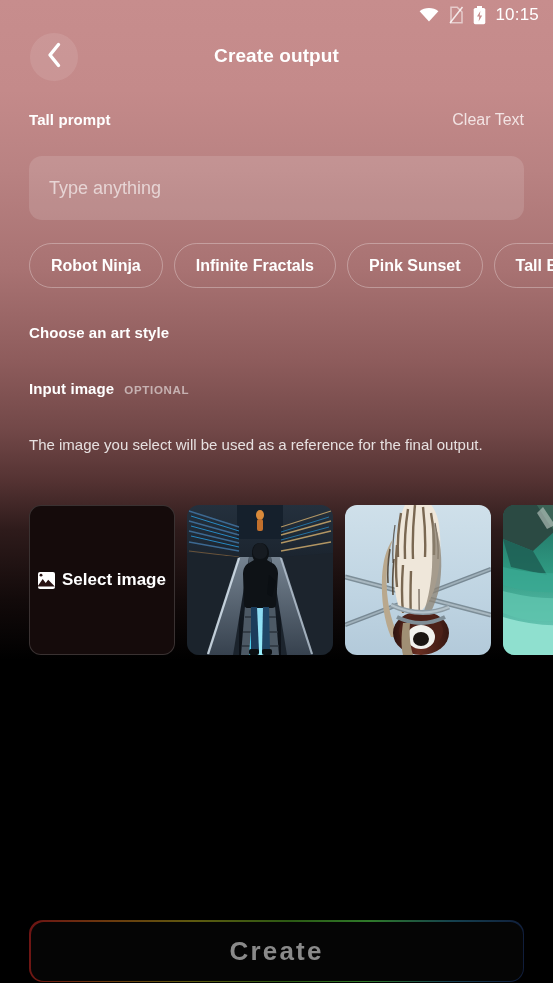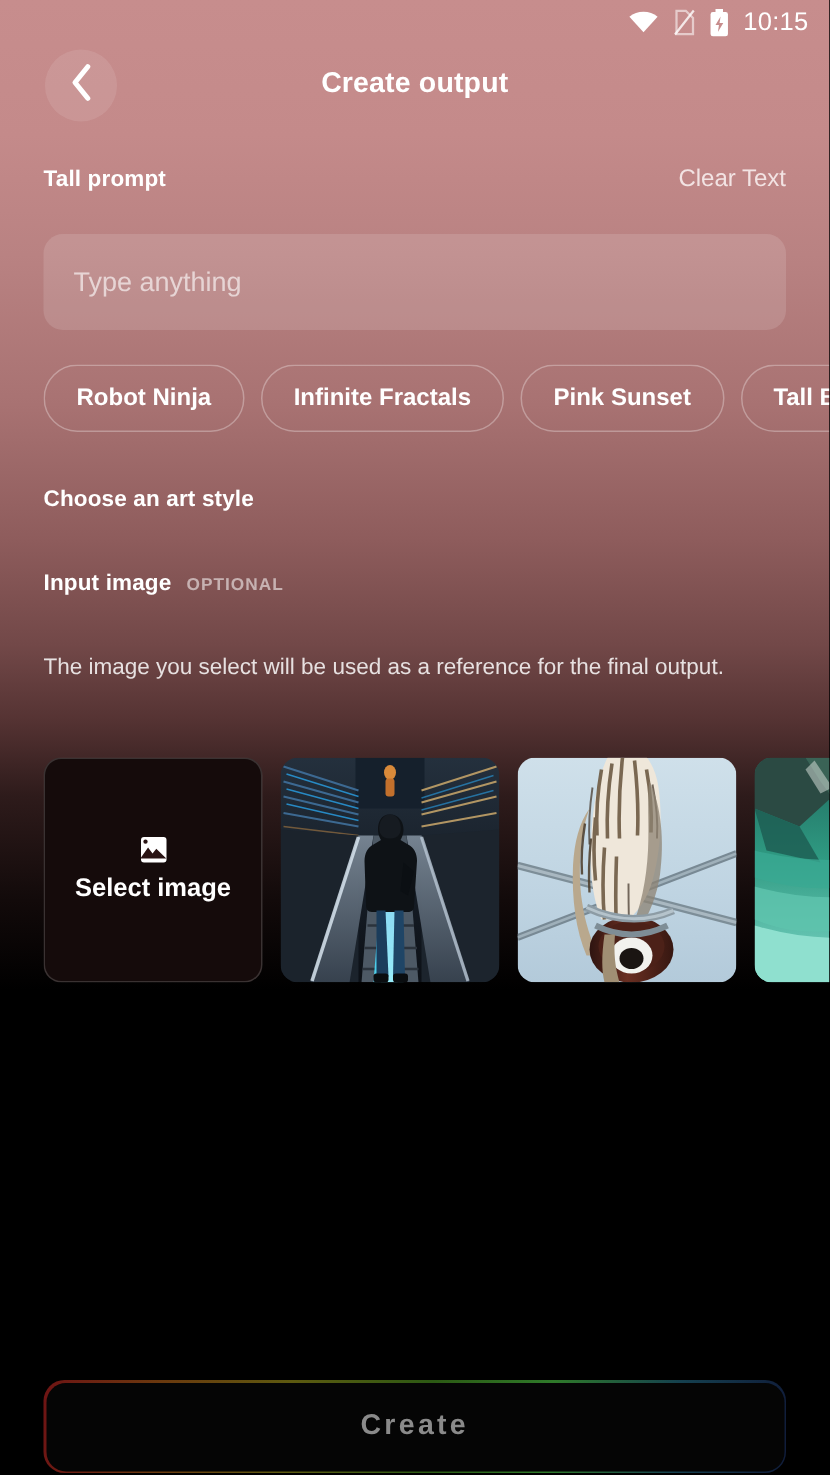--- a/index.html
+++ b/index.html
@@ -207,21 +207,21 @@
     height: 150px;
     border-radius: 12px;
     overflow: hidden;
     position: relative;
     cursor: pointer;
   }
   .select-card {
     background: #150b0b;
     border: 1px solid rgba(255,255,255,0.16);
     display: flex;
-    flex-direction: column;
+    flex-direction: row;
     align-items: center;
     justify-content: center;
     gap: 7px;
   }
   .select-card .sel-label {
     color: #ffffff;
     font-size: 17px;
     font-weight: 700;
   }
   .img-icon-box {
@@ -255,21 +255,21 @@
     width: 100%;
     height: 100%;
     border-radius: 13px;
     background: #050505;
     display: flex;
     align-items: center;
     justify-content: center;
   }
   .create-label {
     color: #8a8a8a;
-    font-size: 19px;
+    font-size: 26px;
     font-weight: 700;
     letter-spacing: 2.2px;
   }
 </style>
 </head>
 <body>
 
 <div id="app">
 
   <div class="statusbar">

